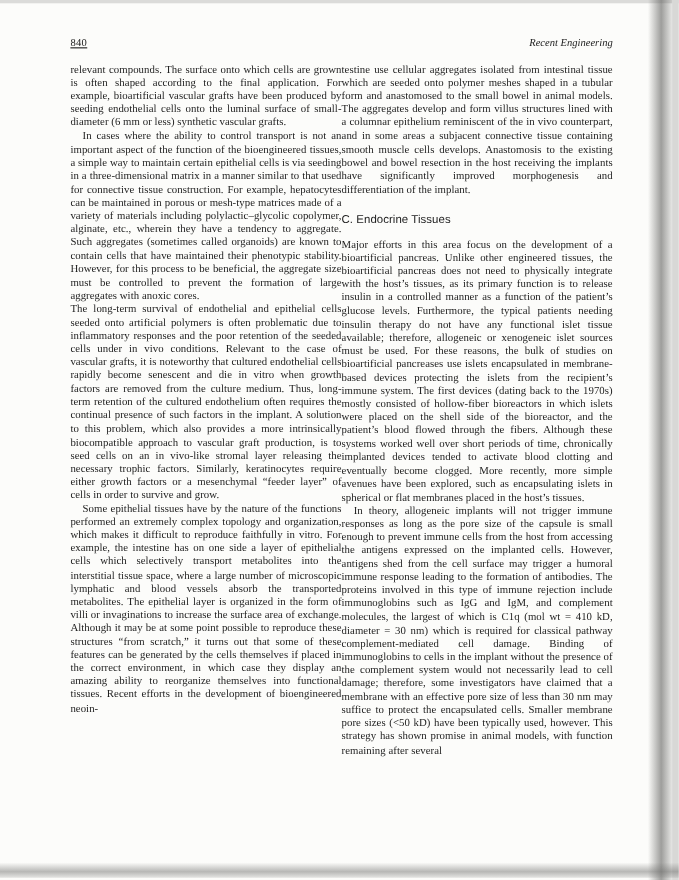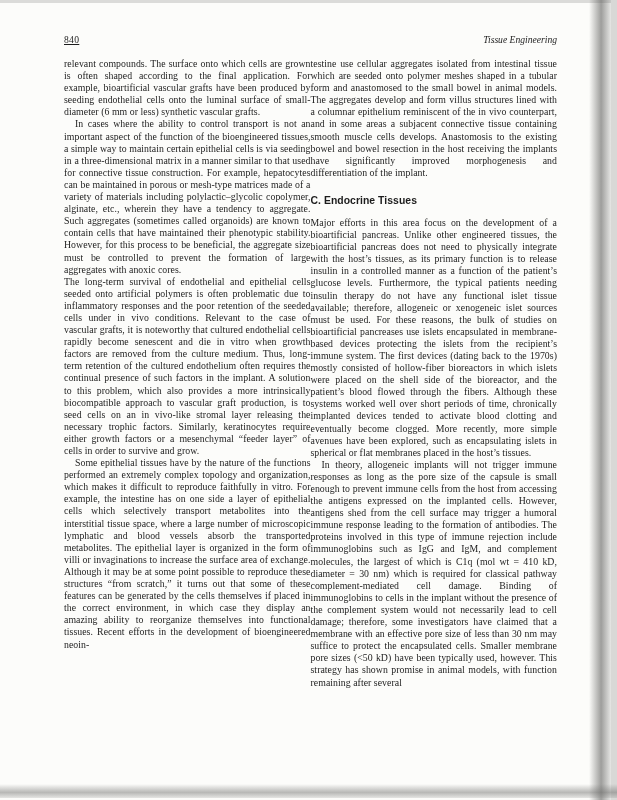--- a/index.html
+++ b/index.html
@@ -55,36 +55,36 @@
   .col p.indent{text-indent:11px;}
   .heading-centered{
     font-family:"Liberation Sans", sans-serif;
     font-weight:normal;
     font-size:9.4px;line-height:12px;
     text-align:center;
     margin:11px 0 10px 0;
   }
   .heading-bold{
     font-family:"Liberation Sans", sans-serif;
-    font-weight:bold;
+    font-weight:normal;
     font-size:10.4px;line-height:12px;
     text-align:left;
     margin:16px 0 10px 0;
   }
 </style>
 </head>
 <body>
 
 <div class="page">
 
   <div class="content">
 
     <div class="page-header">
       <span class="page-number">840</span>
-      <span class="running-title">Tissue Engineering</span>
+      <span class="running-title">Recent Engineering</span>
     </div>
 
     <div class="columns">
 
       <div class="col">
         <p class="noindent">relevant compounds. The surface onto which cells are grown is often shaped according to the final application. For example, bioartificial vascular grafts have been produced by seeding endothelial cells onto the luminal surface of small-diameter (6 mm or less) synthetic vascular grafts.</p>
         <p class="indent">In cases where the ability to control transport is not an important aspect of the function of the bioengineered tissues, a simple way to maintain certain epithelial cells is via seeding in a three-dimensional matrix in a manner similar to that used for connective tissue construction. For example, hepatocytes can be maintained in porous or mesh-type matrices made of a variety of materials including polylactic–glycolic copolymer, alginate, etc., wherein they have a tendency to aggregate. Such aggregates (sometimes called organoids) are known to contain cells that have maintained their phenotypic stability. However, for this process to be beneficial, the aggregate size must be controlled to prevent the formation of large aggregates with anoxic cores.</p>
         <p class="noindent">The long-term survival of endothelial and epithelial cells seeded onto artificial polymers is often problematic due to inflammatory responses and the poor retention of the seeded cells under in vivo conditions. Relevant to the case of vascular grafts, it is noteworthy that cultured endothelial cells rapidly become senescent and die in vitro when growth factors are removed from the culture medium. Thus, long-term retention of the cultured endothelium often requires the continual presence of such factors in the implant. A solution to this problem, which also provides a more intrinsically biocompatible approach to vascular graft production, is to seed cells on an in vivo-like stromal layer releasing the necessary trophic factors. Similarly, keratinocytes require either growth factors or a mesenchymal “feeder layer” of cells in order to survive and grow.</p>
         <p class="indent">Some epithelial tissues have by the nature of the functions performed an extremely complex topology and organization, which makes it difficult to reproduce faithfully in vitro. For example, the intestine has on one side a layer of epithelial cells which selectively transport metabolites into the interstitial tissue space, where a large number of microscopic lymphatic and blood vessels absorb the transported metabolites. The epithelial layer is organized in the form of villi or invaginations to increase the surface area of exchange. Although it may be at some point possible to reproduce these structures “from scratch,” it turns out that some of these features can be generated by the cells themselves if placed in the correct environment, in which case they display an amazing ability to reorganize themselves into functional tissues. Recent efforts in the development of bioengineered neoin-</p>
       </div>

